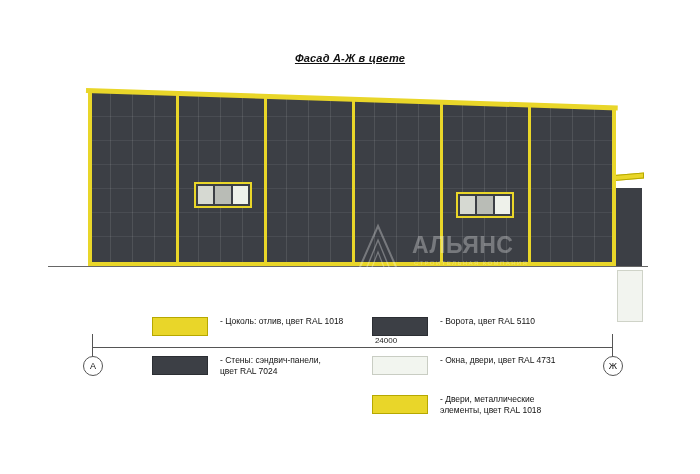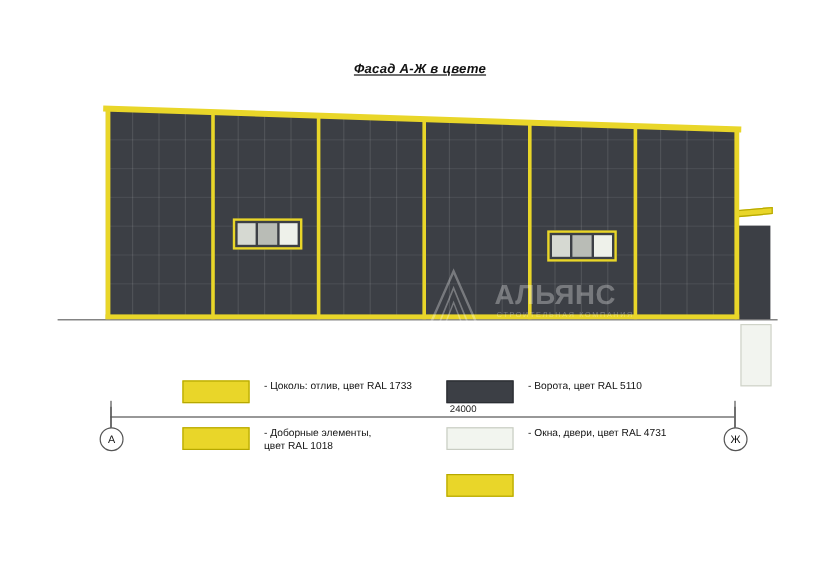--- a/index.html
+++ b/index.html
@@ -368,36 +368,38 @@
     <div class="axis-stem" style="left:92px"></div>
     <div class="axis-stem" style="left:612px"></div>
     <div class="axis-bubble" style="left:83px">А</div>
     <div class="axis-bubble" style="left:603px">Ж</div>
   </div>
 
   <div id="legend">
     <div class="legend-col">
       <div class="legend-row">
         <div class="swatch yellow"></div>
-        <div class="legend-text" style="white-space:pre-line">- Цоколь: отлив, цвет RAL 1733</div>
+        <div class="legend-text" style="white-space:pre-line">- Цоколь: отлив, цвет RAL 1018</div>
       </div>
       <div class="legend-row">
-        <div class="swatch yellow"></div>
-        <div class="legend-text" style="white-space:pre-line">- Доборные элементы,
-цвет RAL 1018</div>
+        <div class="swatch dark"></div>
+        <div class="legend-text" style="white-space:pre-line">- Стены: сэндвич-панели,
+цвет RAL 7024</div>
       </div>
     </div>
     <div class="legend-col">
       <div class="legend-row">
         <div class="swatch dark"></div>
         <div class="legend-text" style="white-space:pre-line">- Ворота, цвет RAL 5110</div>
       </div>
       <div class="legend-row">
         <div class="swatch white"></div>
         <div class="legend-text" style="white-space:pre-line">- Окна, двери, цвет RAL 4731</div>
       </div>
       <div class="legend-row">
         <div class="swatch yellow"></div>
+        <div class="legend-text" style="white-space:pre-line">- Двери, металлические
+элементы, цвет RAL 1018</div>
       </div>
     </div>
   </div>
 
 </div>
 
 </body></html>

